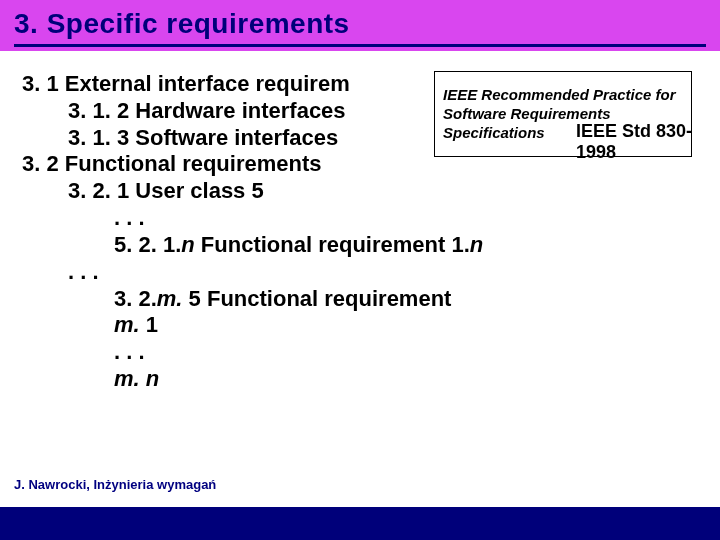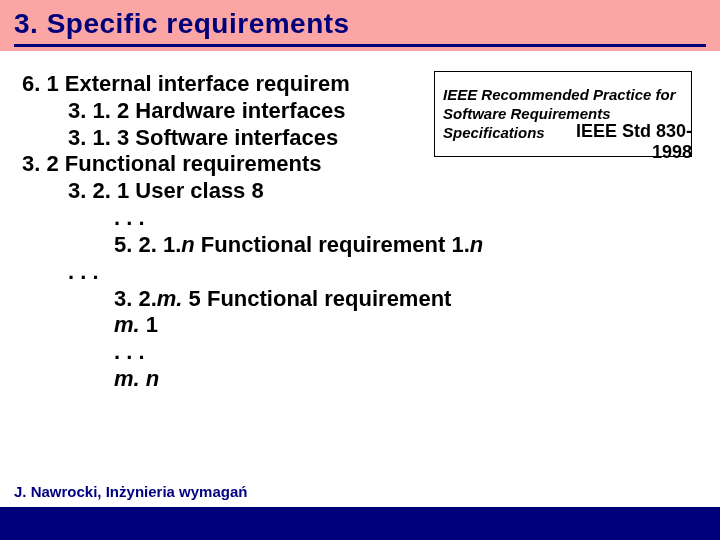--- a/index.html
+++ b/index.html
@@ -13,21 +13,21 @@
     color: #000;
   }
   .slide {
     position: relative;
     width: 720px;
     height: 540px;
     background: #00007a;
     box-sizing: border-box;
   }
   .title-area {
-    background: #fca5a5;
+    background: #d946ef;
     padding: 8px 14px 4px 14px;
   }
   .title-text {
     color: #00007a;
     font-size: 28px;
     font-weight: bold;
     letter-spacing: 0.5px;
   }
   .title-underline {
     height: 3px;
@@ -69,28 +69,28 @@
     text-align: left;
   }
   .ieee-box .b1 { font-style: italic; font-weight: bold; }
   .ieee-std {
     position: absolute;
     top: 50px;
     right: 28px;
     font-size: 18px;
     font-weight: bold;
     color: #000;
-    text-align: right;
+    text-align: left;
     line-height: 1.15;
   }
   .footer {
     position: absolute;
     left: 14px;
-    bottom: 6px;
-    font-size: 15px;
+    bottom: 14px;
+    font-size: 13px;
     font-weight: bold;
     color: #000080;
   }
   .nowrap { white-space: nowrap; }
 </style>
 </head>
 <body>
 
 <div class="slide">
 
@@ -105,25 +105,25 @@
     <div class="ieee-box">
       <span class="b1">IEEE Recommended Practice for</span><br>
       <span class="b1">Software Requirements</span><br>
       <span class="b1">Specifications</span>
     </div>
     <div class="ieee-std">
       <span>IEEE Std 830-</span><br>
       <span>1998</span>
     </div>
 
-    <div class="indent1 nowrap">6. 1 External interface requirem</div>
+    <div class="indent1 nowrap">3. 1 External interface requirem</div>
     <div class="indent2">3. 1. 2 Hardware interfaces</div>
     <div class="indent2">3. 1. 3 Software interfaces</div>
     <div class="indent1">3. 2 Functional requirements</div>
-    <div class="indent2">3. 2. 1 User class 8</div>
+    <div class="indent2">3. 2. 1 User class 5</div>
     <div class="indent3">. . .</div>
     <div class="indent3">
       <span>5. 2. 1.</span><span class="italic">n</span><span> Functional requirement 1.</span><span class="italic">n</span>
     </div>
     <div class="indent2">. . .</div>
     <div class="indent3">
       <span>3. 2.</span><span class="italic">m.</span><span> 5 Functional requirement</span>
     </div>
     <div class="indent3">
       <span class="italic">m.</span><span> 1</span>

